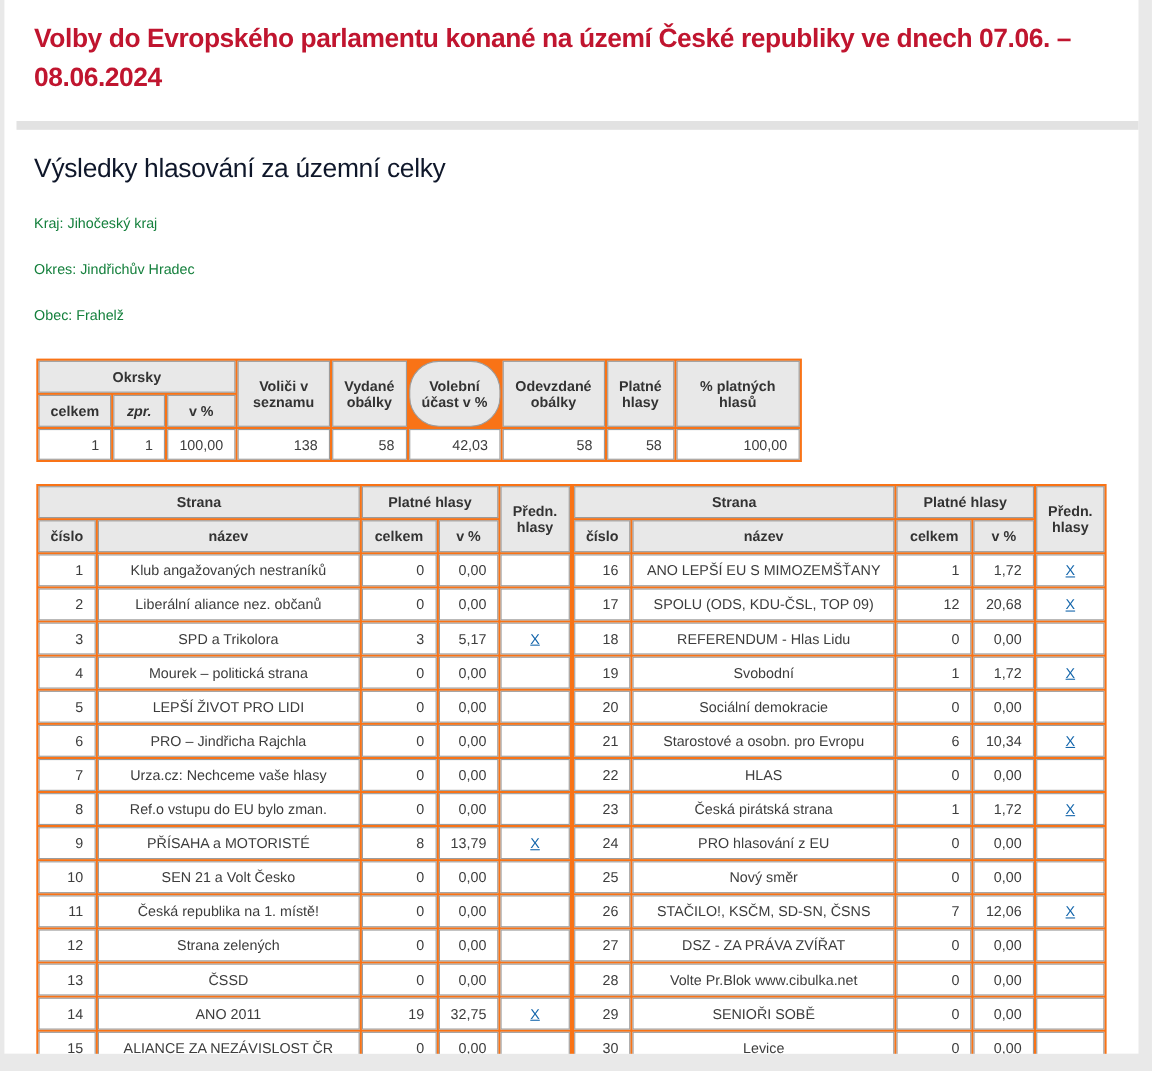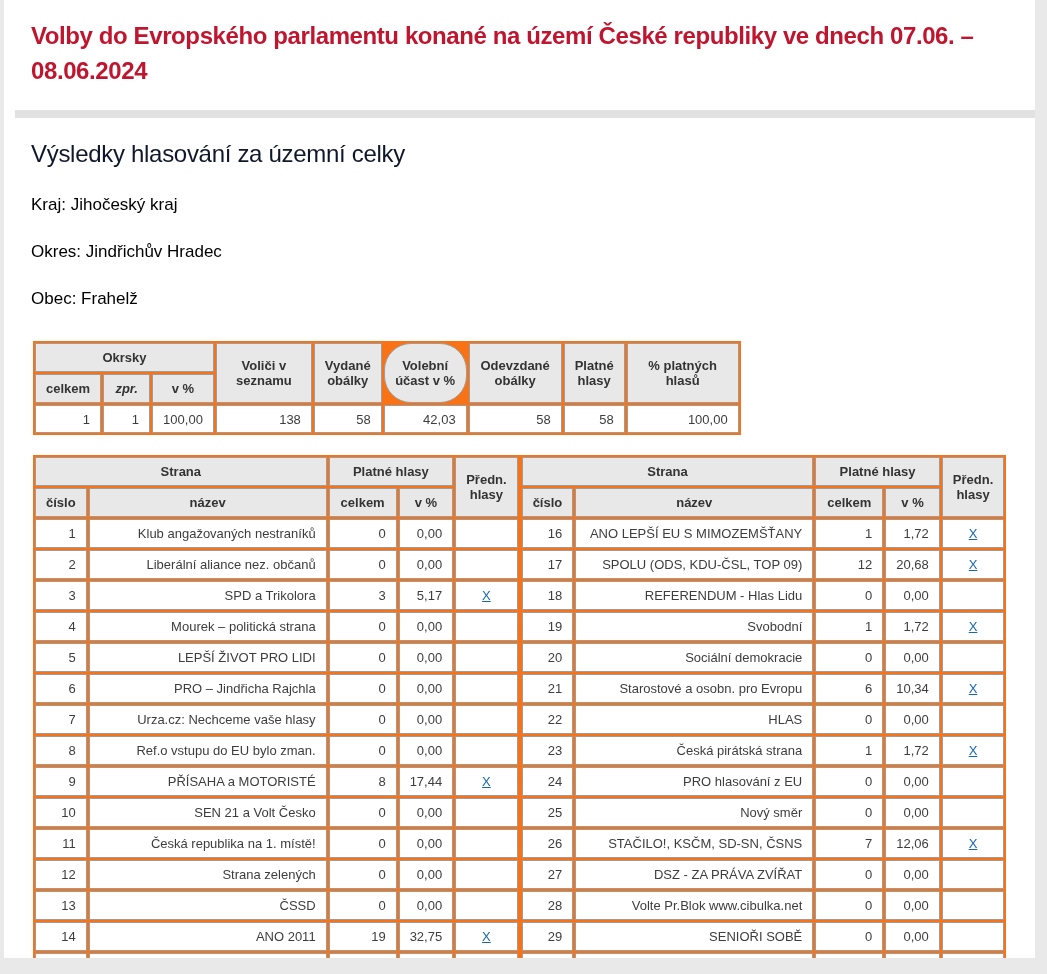--- a/index.html
+++ b/index.html
@@ -37,22 +37,22 @@
   }
   h2.section-title {
     margin: 22px 0 0 27px;
     font-size: 24px;
     font-weight: 400;
     letter-spacing: -0.3px;
     color: #0f172a;
   }
   .region-line {
     margin: 27px 0 0 27px;
-    font-size: 17px;
-    color: #000000;
+    font-size: 13px;
+    color: #15803d;
   }
   
   table.tbl {
     border-collapse: separate;
     border-spacing: 2px;
     font-size: 13px;
     background: #f97316;
   }
   table.tbl th, table.tbl td {
     border: 1px solid #9c9c9c;
@@ -71,34 +71,34 @@
     background: #ffffff;
     color: #3d3d3d;
     height: 29px;
   }
   table.summary { margin: 32px 0 0 29px; }
   table.summary th { height: 29px; }
   table.summary td { text-align: right; padding-right: 10px; height: 28px; }
   .c-celkem { width: 63px; }
   .c-zpr { width: 47px; font-style: italic; }
   .c-vpct { width: 58px; }
-  .c-volici { width: 96px; }
+  .c-volici { width: 84px; }
   .c-vydane { width: 66px; }
   .c-volebni { width: 83px; border-radius: 27px; }
   .c-odevzdane { width: 93px; }
   .c-platne { width: 59px; }
   .c-pctplatnych { width: 112px; }
 
   .party-tables {
     display: flex;
     margin: 20px 0 0 29px;
   }
   table.party th { height: 29px; }
   .p-num { width: 45px; text-align: right; padding-right: 11px; }
-  .p-name { width: 238px; text-align: right; padding-left: 10px; }
+  .p-name { width: 238px; text-align: center; padding-left: 10px; }
   .p-total { width: 68px; text-align: right; padding-right: 12px; }
   .p-pct { width: 50px; text-align: right; padding-right: 9px; }
   .p-pref { width: 57px; text-align: center; }
   a.x-link {
     color: #1667ac;
     text-decoration: underline;
     cursor: pointer;
   }
   .bottom-strip {
     position: absolute;
@@ -225,21 +225,21 @@
               <td class="p-num">8</td>
               <td class="p-name">Ref.o vstupu do EU bylo zman.</td>
               <td class="p-total">0</td>
               <td class="p-pct">0,00</td>
               <td class="p-pref"></td>
             </tr>
             <tr>
               <td class="p-num">9</td>
               <td class="p-name">PŘÍSAHA a MOTORISTÉ</td>
               <td class="p-total">8</td>
-              <td class="p-pct">17,44</td>
+              <td class="p-pct">13,79</td>
               <td class="p-pref"><a class="x-link">X</a></td>
             </tr>
             <tr>
               <td class="p-num">10</td>
               <td class="p-name">SEN 21 a Volt Česko</td>
               <td class="p-total">0</td>
               <td class="p-pct">0,00</td>
               <td class="p-pref"></td>
             </tr>
             <tr>

